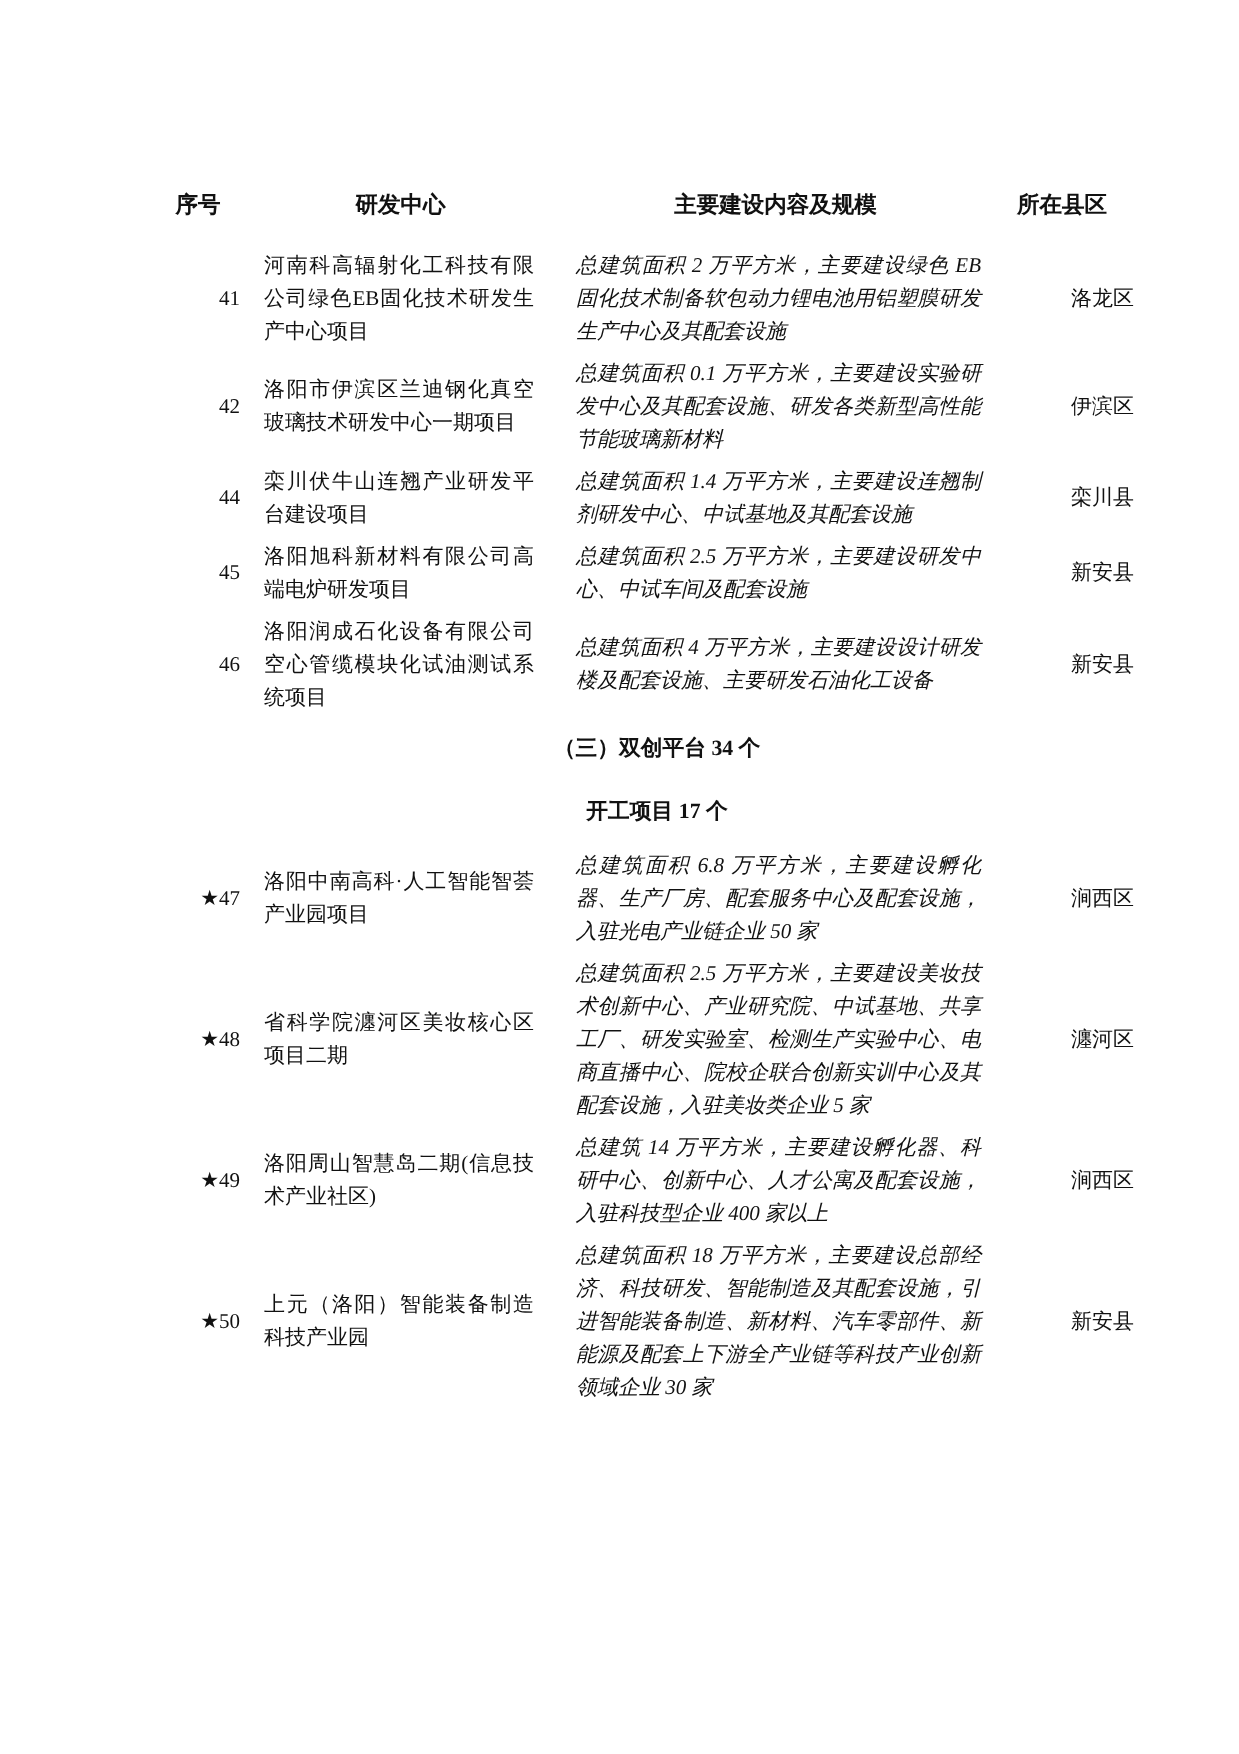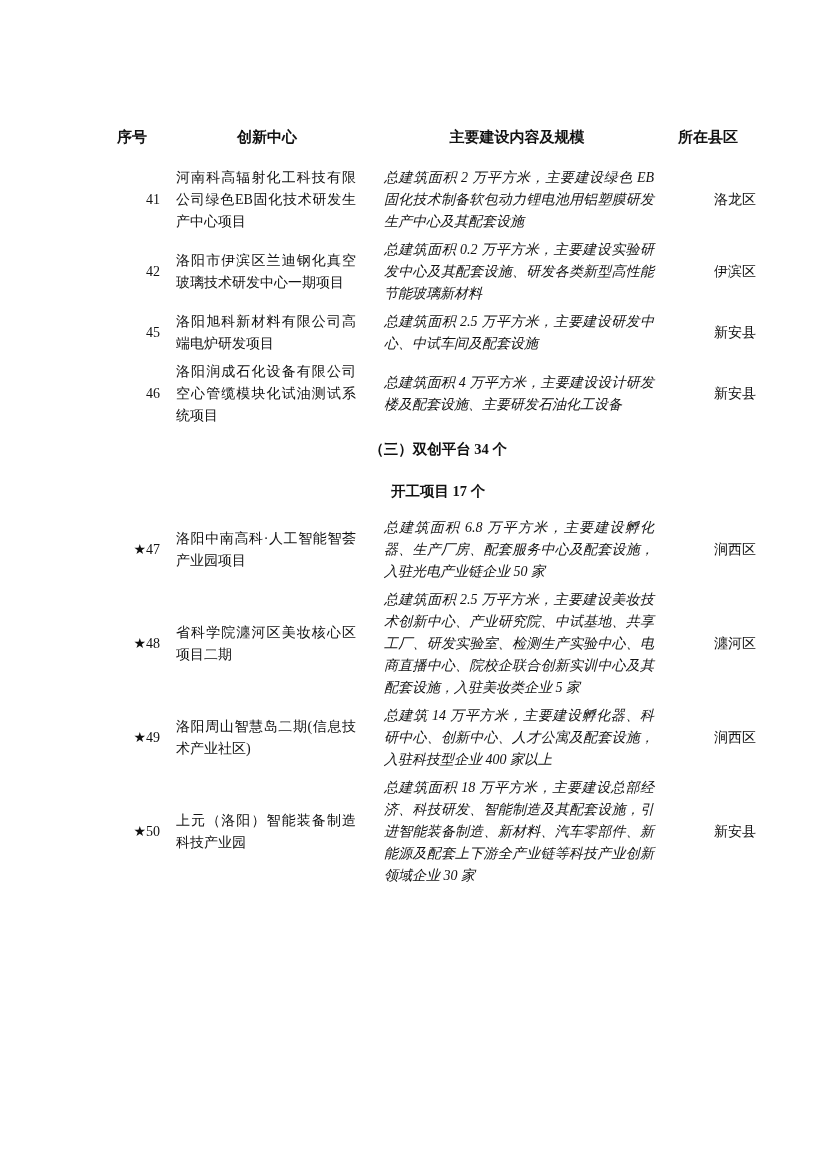--- a/index.html
+++ b/index.html
@@ -92,37 +92,43 @@
   <table class="projects">
     <colgroup>
       <col class="c1">
         <col class="c2">
         <col class="c3">
         <col class="c4">
     </colgroup>
     <thead>
       <tr>
         <th>序号</th>
-        <th>创新中心</th>
+        <th>研发中心</th>
         <th>主要建设内容及规模</th>
         <th>所在县区</th>
       </tr>
     </thead>
     <tbody>
       <tr>
         <td class="c-no">41</td>
         <td class="c-name">河南科高辐射化工科技有限公司绿色EB固化技术研发生产中心项目</td>
         <td class="c-content">总建筑面积 2 万平方米，主要建设绿色 EB 固化技术制备软包动力锂电池用铝塑膜研发生产中心及其配套设施</td>
         <td class="c-district">洛龙区</td>
       </tr>
       <tr>
         <td class="c-no">42</td>
         <td class="c-name">洛阳市伊滨区兰迪钢化真空玻璃技术研发中心一期项目</td>
-        <td class="c-content">总建筑面积 0.2 万平方米，主要建设实验研发中心及其配套设施、研发各类新型高性能节能玻璃新材料</td>
+        <td class="c-content">总建筑面积 0.1 万平方米，主要建设实验研发中心及其配套设施、研发各类新型高性能节能玻璃新材料</td>
         <td class="c-district">伊滨区</td>
+      </tr>
+      <tr>
+        <td class="c-no">44</td>
+        <td class="c-name">栾川伏牛山连翘产业研发平台建设项目</td>
+        <td class="c-content">总建筑面积 1.4 万平方米，主要建设连翘制剂研发中心、中试基地及其配套设施</td>
+        <td class="c-district">栾川县</td>
       </tr>
       <tr>
         <td class="c-no">45</td>
         <td class="c-name">洛阳旭科新材料有限公司高端电炉研发项目</td>
         <td class="c-content">总建筑面积 2.5 万平方米，主要建设研发中心、中试车间及配套设施</td>
         <td class="c-district">新安县</td>
       </tr>
       <tr>
         <td class="c-no">46</td>
         <td class="c-name">洛阳润成石化设备有限公司空心管缆模块化试油测试系统项目</td>

